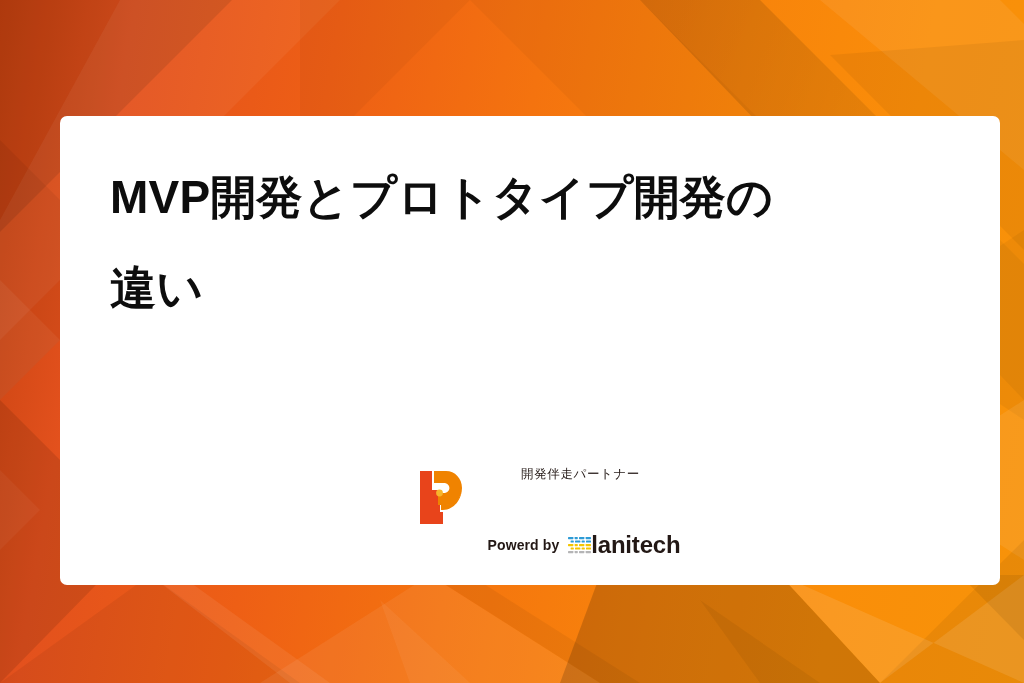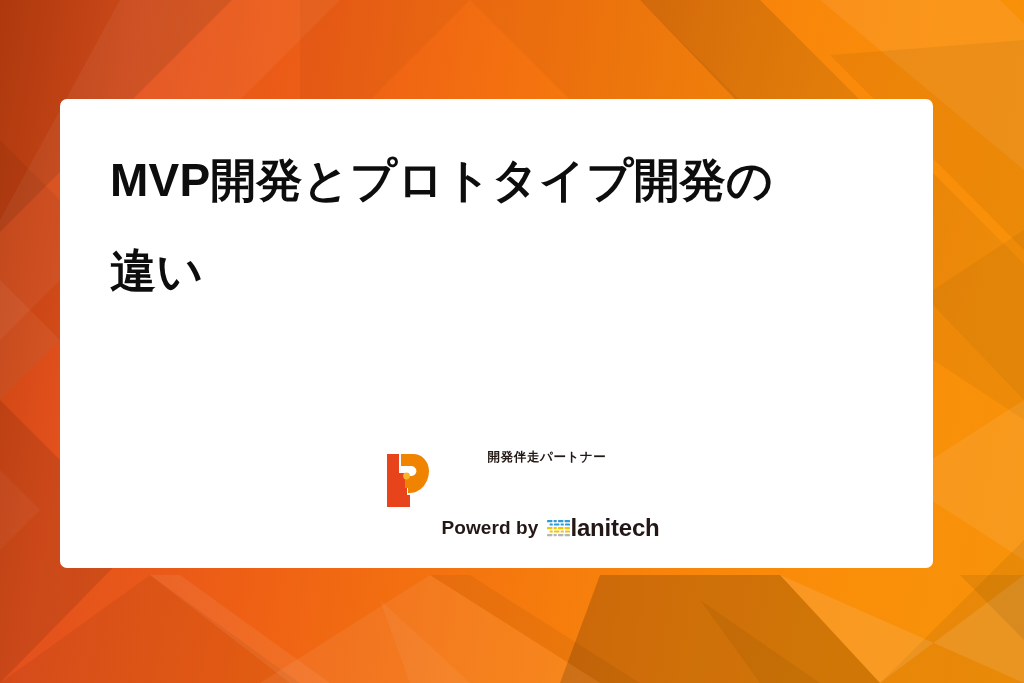--- a/index.html
+++ b/index.html
@@ -32,22 +32,22 @@
         #F79309 100%);
   }
 
   .bg-shapes { position: absolute; inset: 0; }
   .bg-shapes svg { display: block; width: 100%; height: 100%; }
 
   
   .card {
     position: absolute;
     left: 60px;
-    top: 99px;
-    width: 873px;
+    top: 116px;
+    width: 940px;
     height: 469px;
     background: #ffffff;
     border-radius: 7px;
   }
 
   
   .title {
     position: absolute;
     left: 50px;
     top: 36px;
@@ -86,21 +86,21 @@
   .logo-mark svg { display: block; width: 100%; height: 100%; }
 
   .logo-words {
     display: flex;
     flex-direction: column;
     align-items: flex-start;
   }
 
   .logo-tagline {
     font-size: 12.5px;
-    font-weight: bold;
+    font-weight: normal;
     color: #231815;
     letter-spacing: 0.6px;
     line-height: 1.05;
     margin-bottom: 1px;
     padding-left: 48px;
   }
 
   .logo-name {
     font-size: 33px;
     font-weight: bold;
@@ -112,21 +112,21 @@
 
   .powered-row {
     display: flex;
     align-items: center;
     gap: 9px;
     margin-top: 9px;
     margin-left: 108px;
   }
 
   .powered-label {
-    font-size: 19px;
+    font-size: 14px;
     font-weight: bold;
     color: #231815;
     letter-spacing: 0.1px;
   }
 
   .lani-wrap {
     display: flex;
     align-items: center;
   }
 

